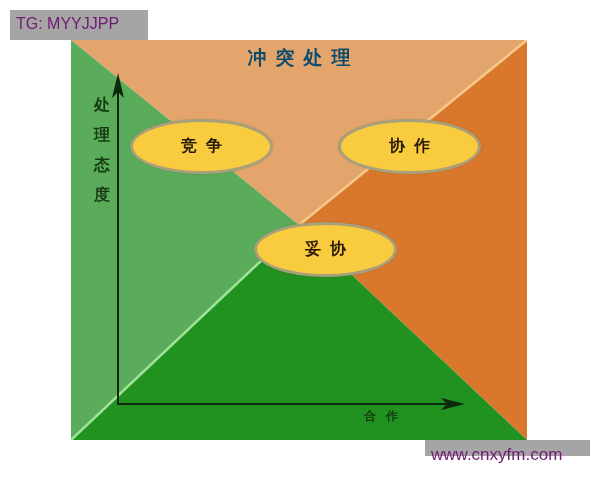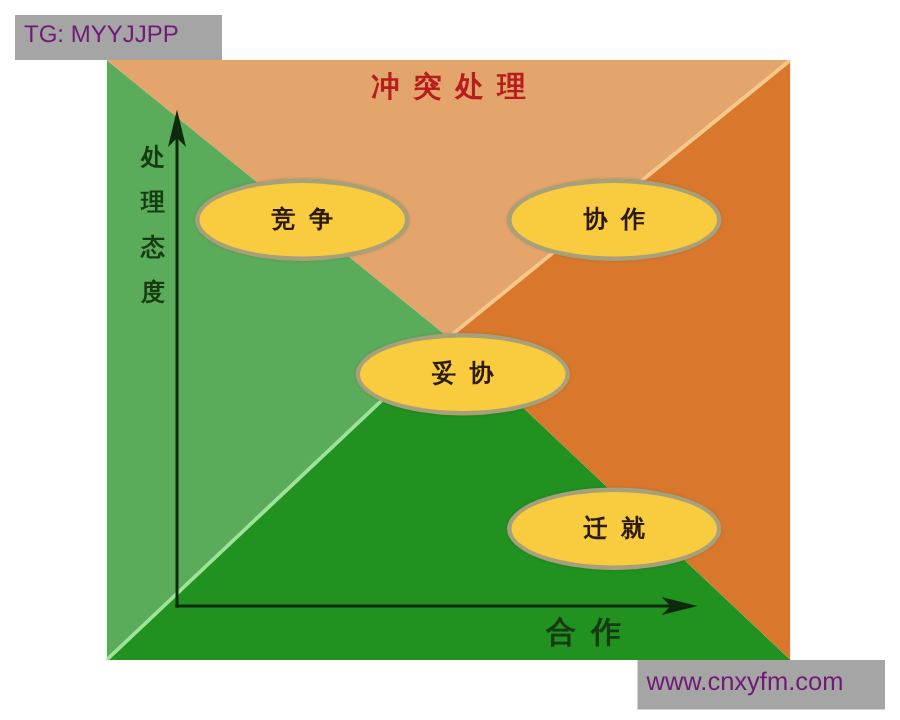--- a/index.html
+++ b/index.html
@@ -8,32 +8,32 @@
       background: #ffffff;
       font-family: "DejaVu Sans", sans-serif;
     }
     .panel {
       position: absolute; left: 71px; top: 40px; width: 456px; height: 400px;
       overflow: hidden;
     }
     .panel svg { position: absolute; left: 0; top: 0; }
     .title {
       position: absolute; left: 0; top: 5px; width: 456px; text-align: center;
-      font-size: 19px; font-weight: bold; color: #b91c1c; letter-spacing: 9px;
+      font-size: 19px; font-weight: bold; color: #0c4a6e; letter-spacing: 9px;
       padding-left: 9px; box-sizing: border-box;
     }
     .ylabel {
       position: absolute; left: 20px; top: 50px; width: 22px;
       font-size: 16px; font-weight: bold; color: #163a12;
       line-height: 30px; text-align: center;
     }
     .ylabel span { display: block; }
     .xlabel {
       position: absolute; left: 293px; top: 368px;
-      font-size: 20px; font-weight: bold; color: #163a12; letter-spacing: 10px;
+      font-size: 12px; font-weight: bold; color: #163a12; letter-spacing: 10px;
     }
     .watermark-zhihu {
       position: absolute; left: 341px; top: 370px;
       font-size: 13px; color: #f4f4ee; white-space: nowrap;
       text-shadow: 0 0 2px rgba(0,0,0,0.35);
     }
     .ellipse {
       position: absolute; border-radius: 50%;
       background: #f8cc3e;
       border: 3px solid #a7a07a;
@@ -41,21 +41,21 @@
       display: flex; align-items: center; justify-content: center;
       font-size: 16px; font-weight: bold; color: #2b1a08; letter-spacing: 9px;
       padding-left: 9px; box-sizing: border-box;
     }
     .tag {
       position: absolute; background: #a5a5a5; color: #701a75;
       font-family: "Liberation Sans", sans-serif; font-size: 16px;
       box-sizing: border-box;
     }
     .tag-tl { left: 10px; top: 10px; width: 138px; height: 30px; padding: 5px 0 0 6px; }
-    .tag-br { left: 425px; top: 440px; width: 165px; height: 33px; padding: 5px 0 0 6px; font-size: 17px; }
+    .tag-br { left: 425px; top: 440px; width: 165px; height: 16px; padding: 5px 0 0 6px; font-size: 17px; }
   </style>
 </head>
 <body>
 
 <div class="tag tag-tl">TG: MYYJJPP</div>
 
 <div class="panel">
   <svg width="456" height="400" viewBox="0 0 456 400">
 
     <polygon points="0,0 456,0 228,185" fill="#e3a56c"></polygon>
@@ -76,19 +76,18 @@
 
   <div class="ylabel">
     <span>处</span>
     <span>理</span>
     <span>态</span>
     <span>度</span>
   </div>
 
   <div class="ellipse" style="left:267px; top:79px; width:143px; height:55px;">协作</div>
   <div class="ellipse" style="left:59px; top:79px; width:143px; height:55px;">竞争</div>
-  <div class="ellipse" style="left:166px; top:182px; width:143px; height:55px;">妥协</div>
-  <div class="ellipse" style="left:267px; top:285px; width:143px; height:55px;">迁就</div>
+  <div class="ellipse" style="left:183px; top:182px; width:143px; height:55px;">妥协</div>
 
   <div class="xlabel">合作</div>
 </div>
 
 <div class="tag tag-br">www.cnxyfm.com</div>
 
 </body></html>

